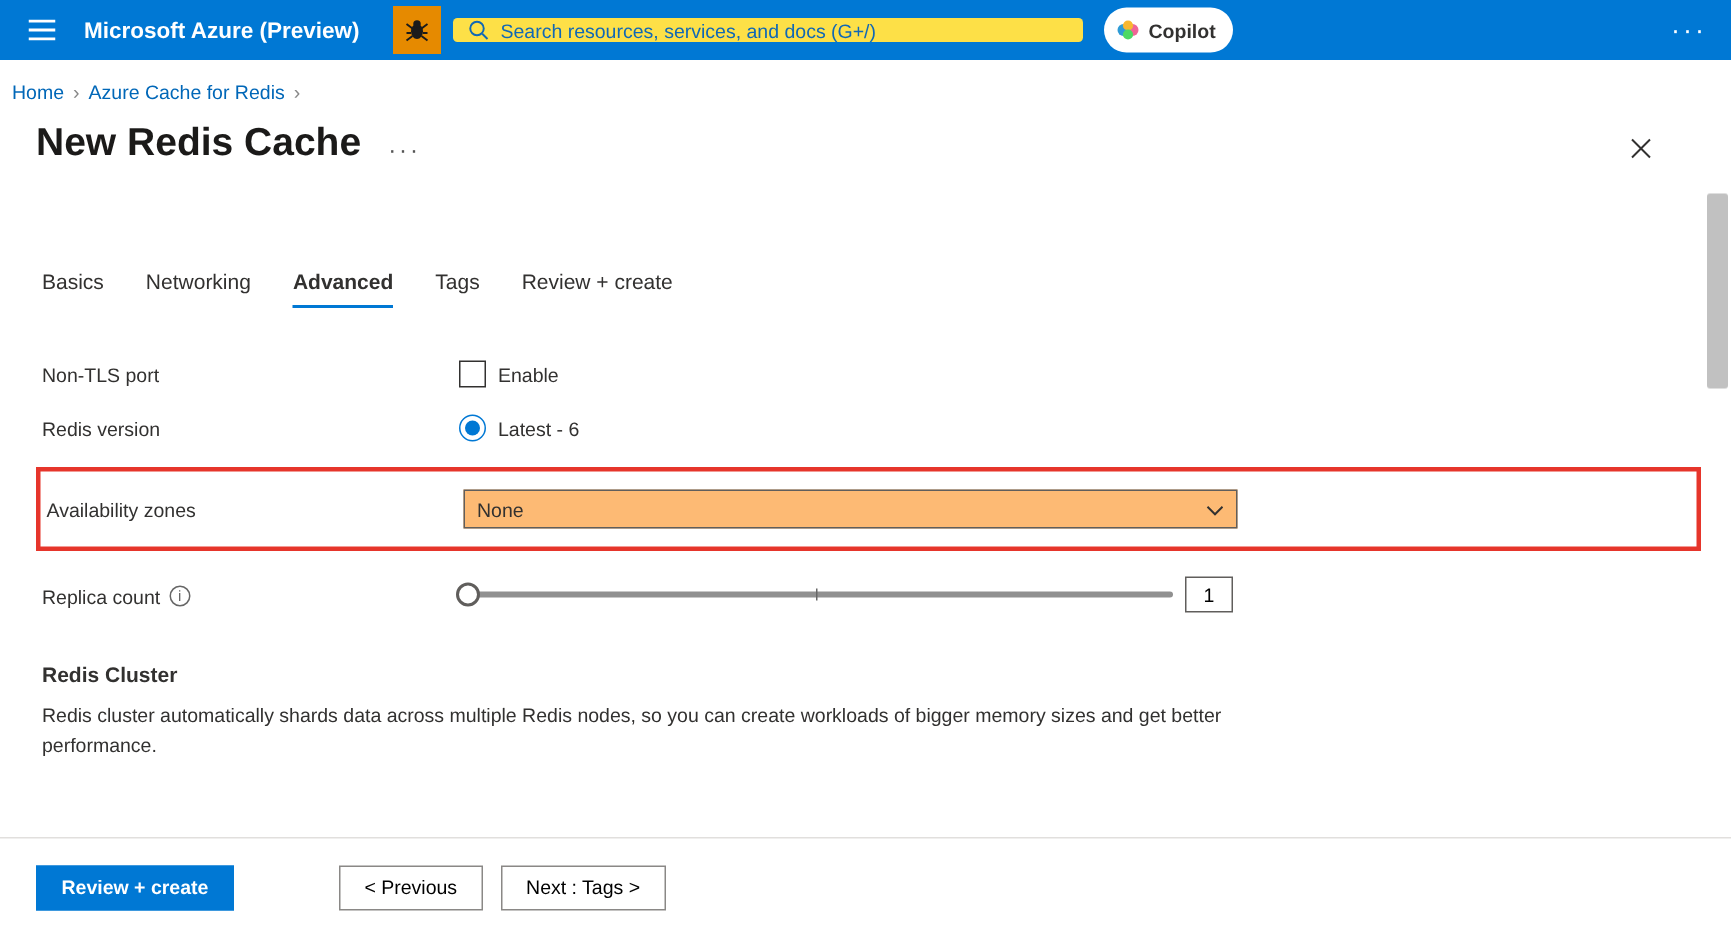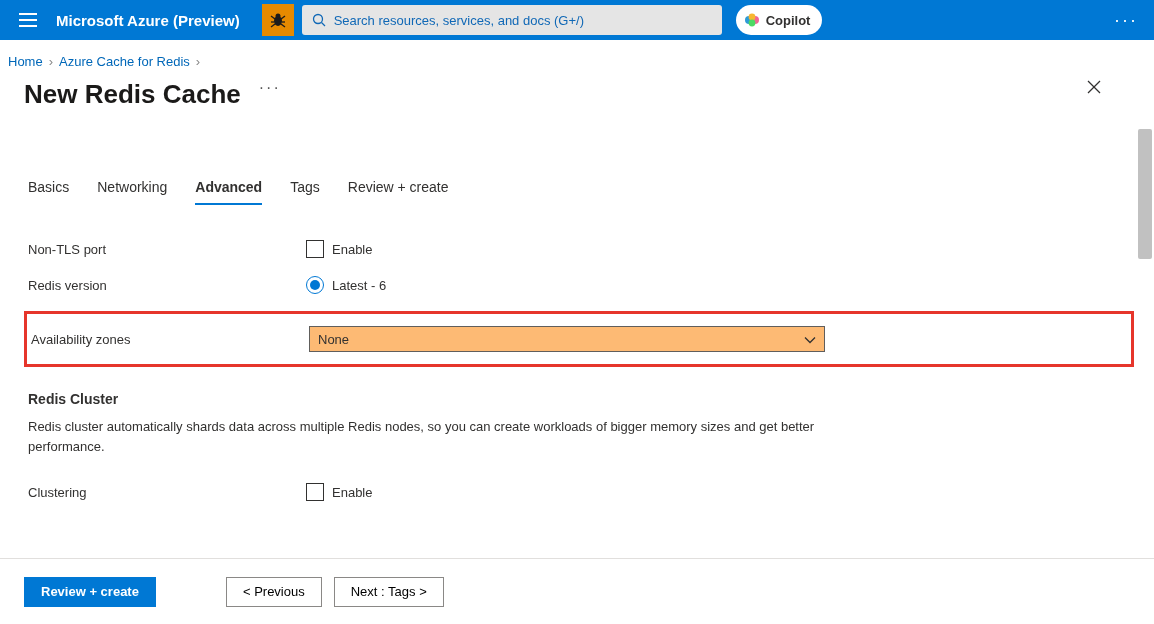--- a/index.html
+++ b/index.html
@@ -36,22 +36,22 @@
     padding-right: 14px;
   }
   .bug-tile {
     width: 32px; height: 32px;
     background: #e68a00;
     display: flex; align-items: center; justify-content: center;
     cursor: pointer;
   }
   .searchbar {
     flex: 0 0 420px;
-    height: 30px;
-    background: #e5e5e5;
+    height: 16px;
+    background: #fde047;
     border-radius: 3px;
     display: flex;
     align-items: center;
     padding: 0 10px;
     gap: 8px;
     color: #1068b6;
   }
   .searchbar input {
     border: none; background: transparent; outline: none;
     flex: 1;
@@ -89,21 +89,21 @@
     padding: 14px 24px 8px 8px;
     font-size: 13px;
     display: flex; align-items: center; gap: 6px;
   }
   .breadcrumb a { color: #0067b8; text-decoration: none; cursor: pointer; }
   .breadcrumb .sep { color: #888; }
 
   
   .title-row {
     padding: 2px 24px 16px 24px;
-    display: flex; align-items: flex-start;
+    display: flex; align-items: flex-end;
   }
   .page-title {
     font-size: 26px;
     font-weight: 600;
     color: #1b1a19;
   }
   .title-dots {
     margin-left: 18px;
     color: #555;
     font-size: 16px;
@@ -395,20 +395,30 @@
           <span>None</span>
           <span class="chev">
             <svg width="12" height="8" viewBox="0 0 12 8">
                 <path d="M1 1.5 L6 6.5 L11 1.5" fill="none" stroke="#323130" stroke-width="1.3"></path>
               </svg>
           </span>
         </div>
       </div>
     </div>
 
+    <div class="form-row slider-row">
+      <div class="form-label">
+        <span>Replica count</span>
+        <span class="info-icon">i</span>
+      </div>
+      <div class="slider-track">
+        <div class="slider-thumb"></div>
+      </div>
+      <input class="replica-input" value="1" style="">
+    </div>
 
     <div class="section-heading">Redis Cluster</div>
     <div class="section-desc">Redis cluster automatically shards data across multiple Redis nodes, so you can create workloads of bigger memory sizes and get better performance.</div>
 
     <div class="form-row">
       <div class="form-label">Clustering</div>
       <div class="checkbox-wrap">
         <div class="fake-checkbox"></div>
         <span>Enable</span>
       </div>

